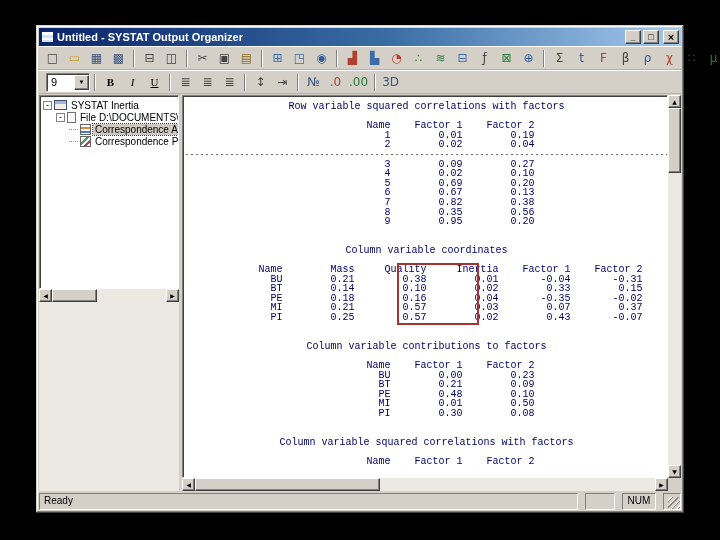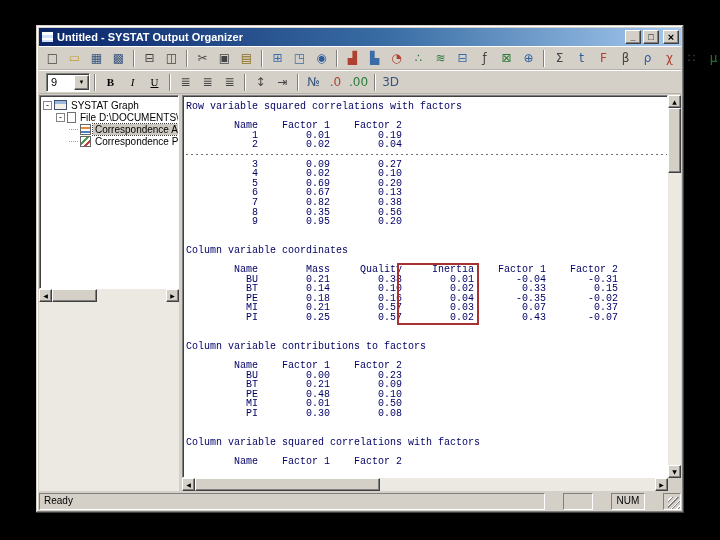--- a/index.html
+++ b/index.html
@@ -63,42 +63,42 @@
     background:linear-gradient(135deg,#fff 0 4px,#4a9c50 4px 6px,#fff 6px 8px,#c04040 8px 10px,#fff 10px 100%);}
   .tree-label{padding:0 2px;overflow:hidden;}
   .tree-label.selected{background:#cdc9c0;outline:1px dotted #404040;}
   .splitter{width:3px;flex:0 0 3px;background:var(--chrome,#d4d0c8);}
   .content-col{flex:1 1 auto;display:flex;flex-direction:column;min-width:0;min-height:0;}
   .content-row{flex:1 1 auto;display:flex;min-height:0;}
   .content{flex:1 1 auto;background:#fff;border:1px solid;border-color:#808080 #fff #fff #808080;
     box-shadow:inset 1px 1px 0 #404040;position:relative;overflow:hidden;min-width:0;}
   .output{font-family:"Liberation Mono","DejaVu Sans Mono",monospace;font-size:10px;line-height:9.6px;
     color:var(--out-color,#000066);white-space:pre;padding:6px 0 0 3px;}
-  .oline{height:9.6px;}
+  .oline{height:9.6px;text-align:center;}
   .pagebreak{height:9.6px;background:repeating-linear-gradient(90deg,#707070 0 2px,transparent 2px 5px) left center/100% 1px no-repeat;}
   .inertia-box{position:absolute;left:214px;top:167px;width:82px;height:62px;
     border:2px solid var(--hl,#a83232);pointer-events:none;}
   
   .vscroll{width:13px;flex:0 0 13px;display:flex;flex-direction:column;background:#ece9e3;}
   .hscroll{height:13px;flex:1 1 auto;display:flex;background:#ece9e3;}
   .hscroll-row{height:13px;flex:0 0 13px;display:flex;}
   .sbtn{width:13px;height:13px;flex:0 0 13px;background:#d4d0c8;
     border:1px solid;border-color:#fff #404040 #404040 #fff;box-shadow:inset -1px -1px 0 #808080;
     display:flex;align-items:center;justify-content:center;font-size:6px;color:#000;
     font-family:"DejaVu Sans",sans-serif;}
   .vtrack{flex:1;position:relative;}
   .vthumb{position:absolute;left:0;top:0;width:13px;height:65px;background:#d4d0c8;
     border:1px solid;border-color:#fff #404040 #404040 #fff;box-shadow:inset -1px -1px 0 #808080;}
   .htrack{flex:1;position:relative;}
   .hthumb{position:absolute;top:0;left:0;height:13px;width:185px;background:#d4d0c8;
     border:1px solid;border-color:#fff #404040 #404040 #fff;box-shadow:inset -1px -1px 0 #808080;}
   .hthumb.small{width:45px;}
   .corner{width:13px;height:13px;flex:0 0 13px;background:#d4d0c8;}
   
-  .statusbar{height:17px;flex:0 0 17px;display:flex;gap:18px;margin-top:2px;font-size:10px;align-items:stretch;color:#000;}
+  .statusbar{height:17px;flex:0 0 17px;display:flex;gap:7px;margin-top:2px;font-size:10px;align-items:stretch;color:#000;}
   .spanel{border:1px solid;border-color:#808080 #fff #fff #808080;padding:1px 4px;white-space:nowrap;overflow:hidden;}
   .spanel.ready{flex:1 1 auto;}
   .spanel.blank{width:30px;flex:0 0 30px;}
   .spanel.num{width:34px;flex:0 0 34px;text-align:center;}
   .spanel.grip-panel{width:18px;flex:0 0 18px;padding:0;position:relative;}
   .grip{position:absolute;right:0;bottom:0;width:12px;height:12px;
     background:repeating-linear-gradient(135deg,transparent 0 2px,#fff 2px 3px,#808080 3px 4px);}
 </style>
 </head>
 <body>
@@ -242,21 +242,21 @@
         </button></span>
   </div>
 
   <div class="main">
 
     <div class="tree-col">
       <div class="tree">
           <div class="tree-row" style="padding-left: 2px;">
             <span class="expander">-</span>
             <span class="node-icon output-root-icon"></span>
-            <span class="tree-label">SYSTAT Graph</span>
+            <span class="tree-label">SYSTAT Inertia</span>
           </div>
           <div class="tree-row" style="padding-left: 15px;">
             <span class="expander">-</span>
             <span class="node-icon file-node-icon"></span>
             <span class="tree-label">File D:\DOCUMENTS\AN</span>
           </div>
           <div class="tree-row" style="padding-left: 28px;">
             <span class="connector"></span>
             <span class="node-icon analysis-node-icon"></span>
             <span class="tree-label selected">Correspondence Ana</span>

